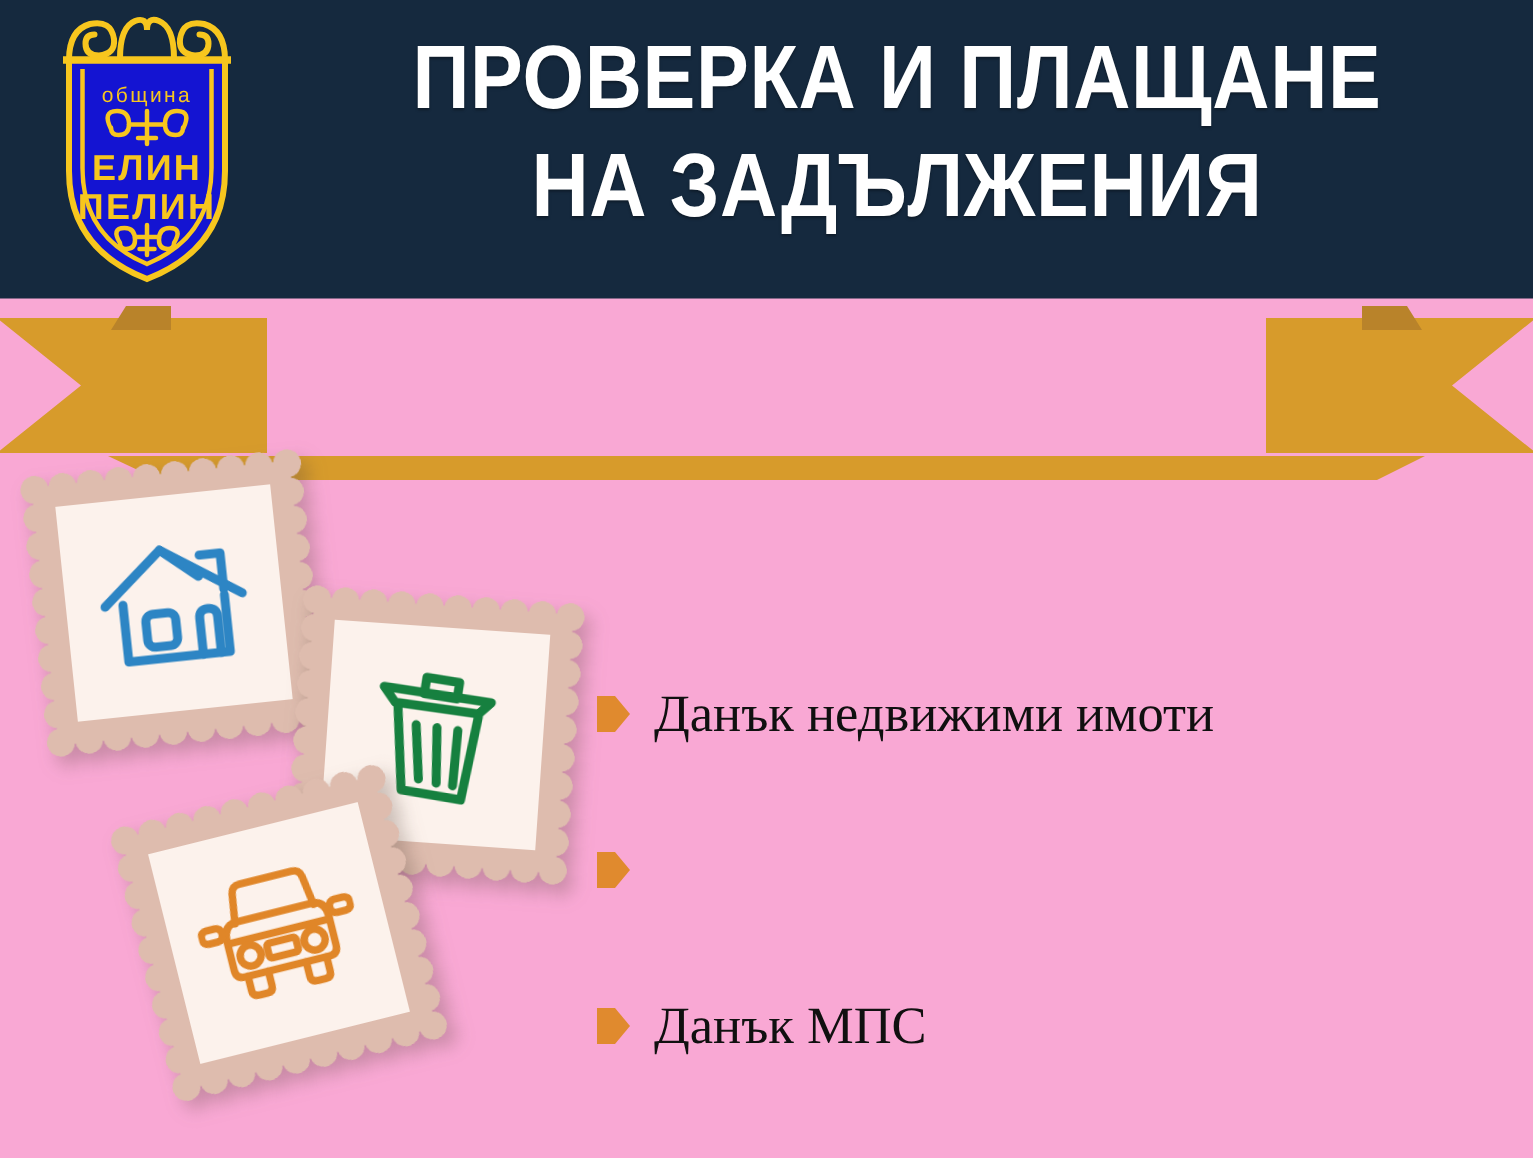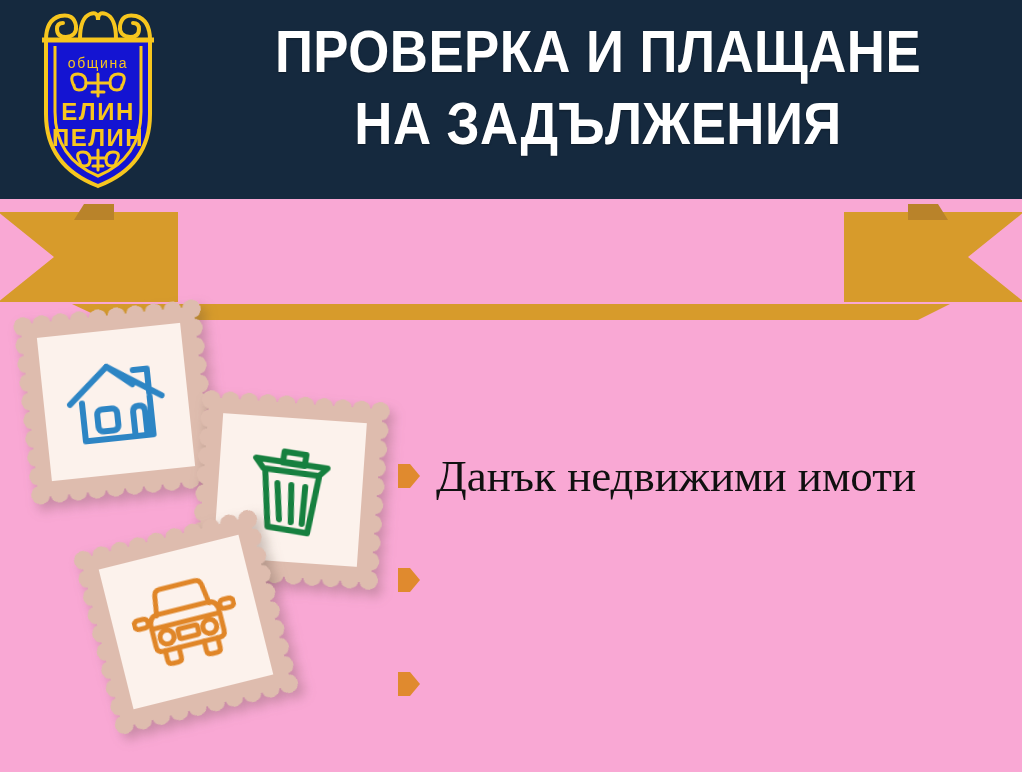--- a/index.html
+++ b/index.html
@@ -147,21 +147,21 @@
   }
   .bullet-marker{
     flex:0 0 auto;
     width:22px;height:24px;
     margin-right:16px;
     background:#e08a2e;
     clip-path:polygon(0 0,12px 0,22px 12px,12px 24px,0 24px);
   }
   .bullet-label{
     font-family:"Liberation Serif","DejaVu Serif",serif;
-    font-size:45px;
+    font-size:35px;
     line-height:50px;
     color:#101010;
     white-space:nowrap;
   }
 </style>
 </head>
 <body>
 
 <div id="poster">
 
@@ -292,17 +292,18 @@
       <span class="bullet-marker"></span>
       <span class="bullet-label">Данък недвижими имоти</span>
     </div>
 
     <div class="bullet-row">
       <span class="bullet-marker"></span>
     </div>
 
     <div class="bullet-row">
       <span class="bullet-marker"></span>
+      <span class="bullet-label">Данък МПС</span>
     </div>
 
   </div>
 
 </div>
 
 </body></html>

